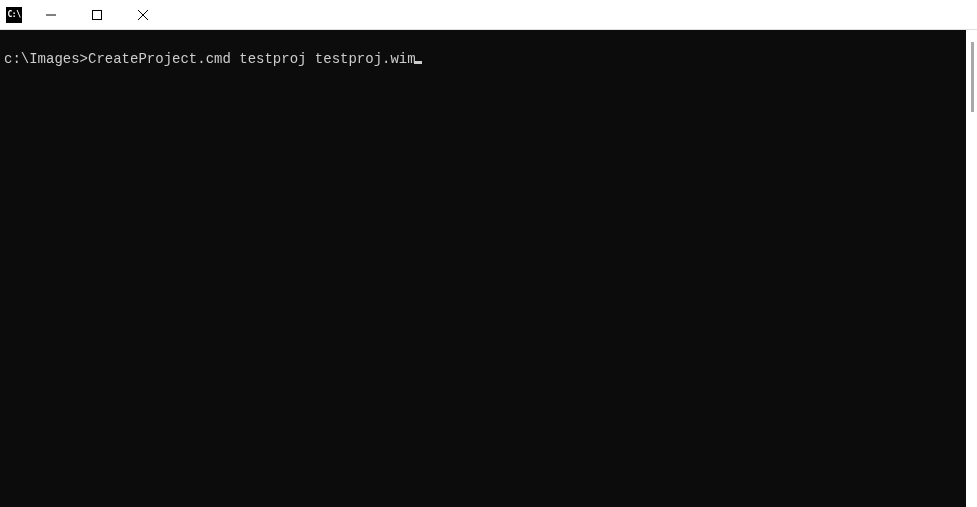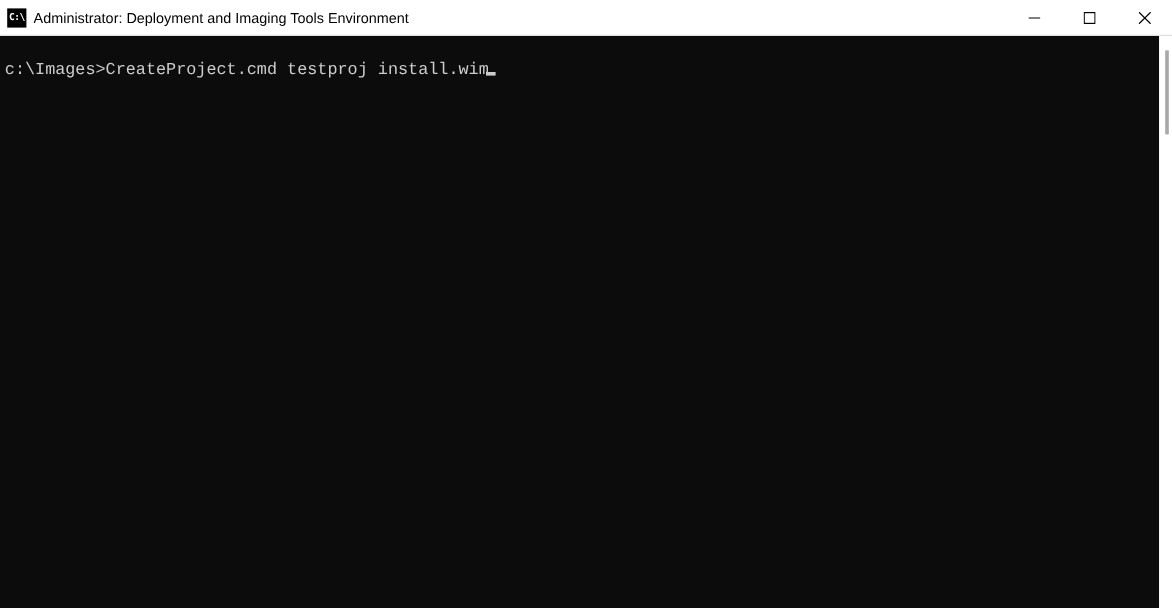--- a/index.html
+++ b/index.html
@@ -104,21 +104,20 @@
       width: 3px;
       height: 70px;
       background: #a8a8a8;
     }
   </style>
 </head>
 <body>
 
 <div class="titlebar">
   <div class="app-icon">C:\</div>
-  <div class="title-text">Administrator: Deployment and Imaging Tools Environment</div>
   <div class="window-controls">
     <div class="win-btn">
       <svg viewBox="0 0 10 10">
           <line x1="0" y1="5" x2="10" y2="5" stroke="black" stroke-width="1"></line>
         </svg>
     </div>
     <div class="win-btn">
       <svg viewBox="0 0 10 10">
           <rect x="0.5" y="0.5" width="9" height="9" fill="none" stroke="black" stroke-width="1"></rect>
         </svg>
@@ -126,17 +125,17 @@
     <div class="win-btn">
       <svg viewBox="0 0 10 10">
           <line x1="0" y1="0" x2="10" y2="10" stroke="black" stroke-width="1"></line>
           <line x1="10" y1="0" x2="0" y2="10" stroke="black" stroke-width="1"></line>
         </svg>
     </div>
   </div>
 </div>
 
 <div class="terminal-container">
-  <div class="terminal"><span class="term-line"><span>c:\Images&gt;</span><span>CreateProject.cmd testproj install.wim</span><span class="cursor"></span></span></div>
+  <div class="terminal"><span class="term-line"><span>c:\Images&gt;</span><span>CreateProject.cmd testproj testproj.wim</span><span class="cursor"></span></span></div>
   <div class="scrollbar-track">
     <div class="scrollbar-thumb"></div>
   </div>
 </div>
 
 </body></html>

